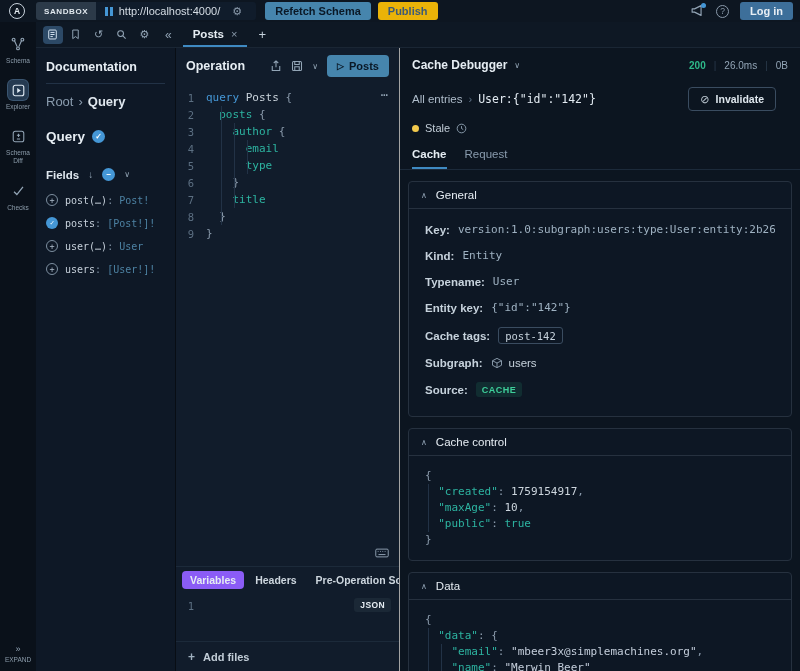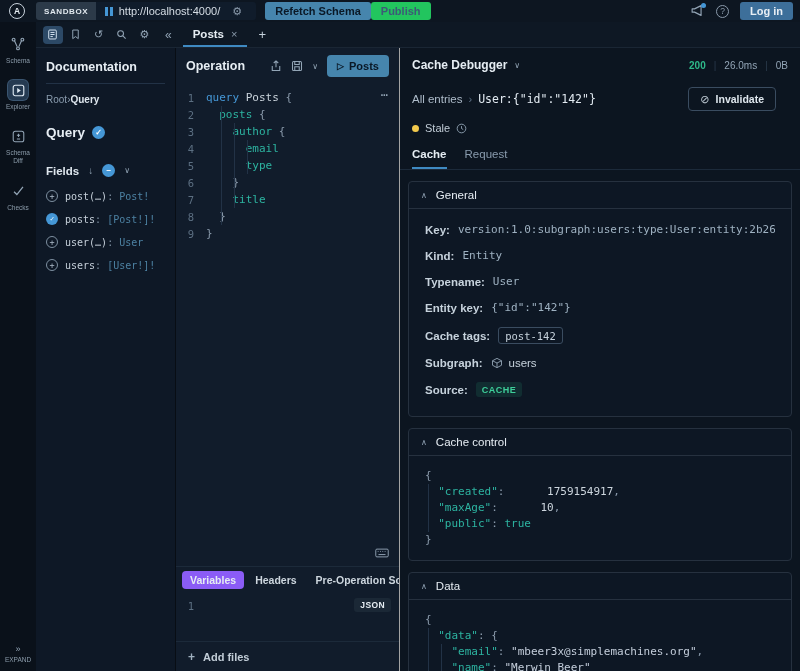--- a/index.html
+++ b/index.html
@@ -26,21 +26,21 @@
     gap:6px; padding:0 9px; min-width:160px; }
   .pause { display:flex; gap:2.5px; align-items:center; }
   .pause i { width:2.5px; height:9px; background:#4597d6; display:block; }
   .url-text { font-size:11px; color:#d5dde5; }
   .glyph { color:#8a9aab; }
   .topbar .gear-btn { font-size:11px; margin-left:6px; cursor:default; }
   .btn { border:none; border-radius:3px; height:18px; padding:0 10px;
     font-size:11px; font-weight:700; display:flex; align-items:center;
     font-family:"Liberation Sans", sans-serif; }
   .btn-refetch { background:#4685ad; color:#0a1826; margin-left:9px; }
-  .btn-publish { background:#22c55e; color:#3c5a77; }
+  .btn-publish { background:#eab308; color:#3c5a77; margin-left:7px; }
   .topbar-right { margin-left:auto; display:flex; align-items:center; gap:11px;
     padding-right:7px; }
   .megaphone-wrap { position:relative; width:15px; height:14px; }
   .note-dot { position:absolute; top:-1px; right:-1px; width:5px; height:5px;
     border-radius:50%; background:#4597d6; }
   .help-icon { width:13px; height:13px; border:1px solid #8a9aab; border-radius:50%;
     display:flex; align-items:center; justify-content:center; font-size:8.5px;
     color:#8a9aab; }
   .btn-login { background:#3d6f9a; color:#e8eef4; }
 
@@ -76,22 +76,22 @@
   .tab-close { color:#8a9aab; font-size:11px; }
   .tab-add { color:#c6d2dc; font-size:13px; margin-left:11px; }
 
   .panels { flex:1; display:flex; min-height:0; }
 
   
   .doc { width:140px; background:#0e1826; border-right:1px solid #080d14;
     padding:12px 10px; flex:none; }
   .doc-title { font-size:12.5px; font-weight:700; color:#e6edf3;
     padding-bottom:9px; border-bottom:1px solid #223246; }
-  .doc-crumbs { margin-top:10px; font-size:10px; color:#8a9cae; display:flex;
-    align-items:center; }
+  .doc-crumbs { margin-top:10px; font-size:13px; color:#8a9cae; display:flex;
+    gap:5px; align-items:center; }
   .doc-crumb-cur { color:#dfe7ee; font-weight:700; }
   .doc-type { margin-top:20px; display:flex; align-items:center; gap:7px; }
   .doc-type-name { font-size:13.5px; font-weight:700; color:#e6edf3; }
   .badge-blue { width:13px; height:13px; border-radius:50%; background:#4597d6;
     color:#fff; display:flex; align-items:center; justify-content:center;
     font-size:8px; font-weight:700; flex:none; }
   .fields-row { margin-top:24px; display:flex; align-items:center; gap:9px; }
   .fields-label { font-size:11.5px; font-weight:700; color:#dfe7ee; }
   .fld-arrow { color:#93a5b6; font-size:10px; }
   .fields-chev { color:#93a5b6; font-size:8px; }
@@ -122,21 +122,21 @@
   .cl { display:flex; height:17px; align-items:center; }
   .ln { width:30px; text-align:right; padding-right:12px; color:#5c6f82;
     font-size:10.5px; flex:none; }
   pre.ct { margin:0; font-family:inherit; font-size:11px; line-height:17px;
     white-space:pre; }
   .tk-kw { color:#4597d6; }
   .tk-pl { color:#cdd6de; }
   .tk-pu { color:#8a9aab; }
   .tk-fld { color:#2db4a1; }
   .tk-key { color:#2db4a1; }
-  .tk-val { color:#cdd6de;margin-left:36px; }
+  .tk-val { color:#cdd6de; }
   .tk-str { color:#c4cedb; }
   .tk-bool { color:#2db4a1; }
   .guide { position:absolute; width:1px; background:#223246; }
   .meatball { position:absolute; top:4px; right:10px; color:#93a5b6;
     font-size:12px; letter-spacing:1px; }
   .kb-icon { position:absolute; bottom:8px; right:10px; color:#93a5b6; }
   .op-tabs { border-top:1px solid #1c2a3a; height:27px; display:flex;
     align-items:center; gap:3px; padding:0 6px; white-space:nowrap;
     overflow:hidden; flex:none; }
   .op-tab { font-size:10.5px; font-weight:700; color:#cdd6de; padding:3px 8px;

